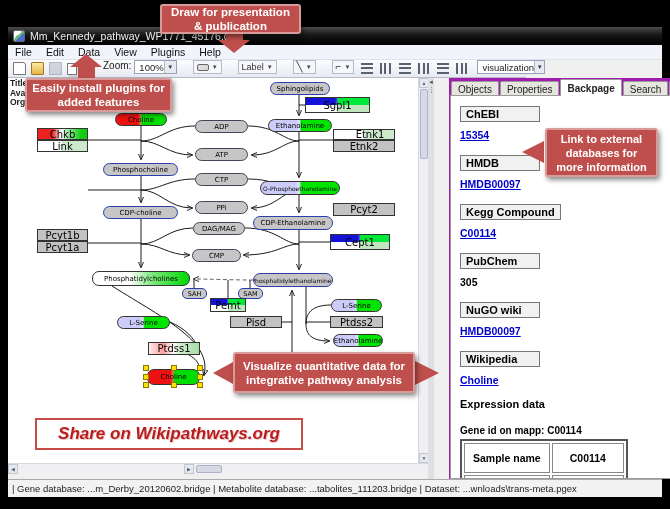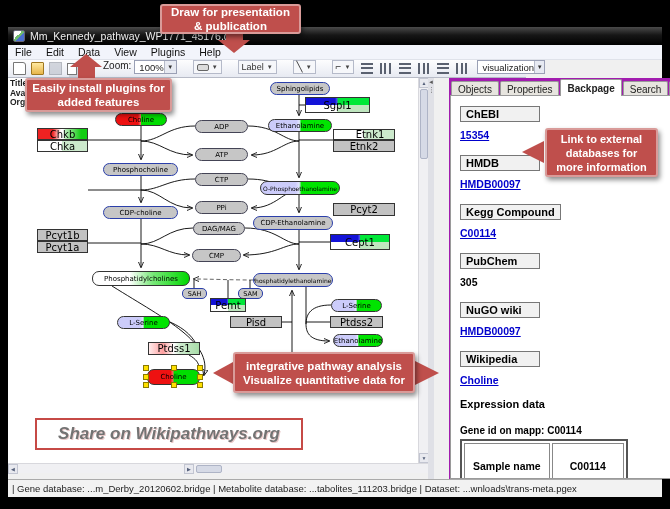--- a/index.html
+++ b/index.html
@@ -70,21 +70,21 @@
   .nd.gwhitegreen { background:linear-gradient(90deg,#ffffff 0 50%,#cce9cc 50% 100%); }
   .nd.gchkb { background:linear-gradient(90deg,#ee2222 0 30%,#ffaaaa 40%,#ffffff 47% 51%,#bbeebb 56%,#11cc11 88%); }
   .nd.gtworow { background:
       linear-gradient(90deg,#1313d8 0 46%,#4b4bee 49%,#00e838 51% 100%) top left / 100% 50% no-repeat,
       linear-gradient(90deg,#ffffff 0 50%,#bfe6bf 50% 100%) bottom left / 100% 50% no-repeat; }
   .nd.gptdss1 { background:linear-gradient(90deg,#ffecec 0,#ff9f9f 28%,#ffffff 50%,#cfeccf 62%,#a8dca8 100%); }
   .handle { position:absolute; width:6px; height:6px; background:#ffe000; border:1px solid #8a7a00; z-index:4; }
 
   #share-banner { position:absolute; left:27px; top:340px; width:268px; height:32px; z-index:5;
     background:#fff; border:2px solid #c64a46; display:flex; align-items:center; justify-content:center;
-    color:#737373; font-size:17px; font-weight:bold; font-style:italic;
+    color:#b91c1c; font-size:17px; font-weight:bold; font-style:italic;
     text-shadow:1px 1px 0 #e9c9c9; }
 
   
   #vscroll { position:absolute; left:410px; top:0; width:10px; height:385px; background:#f0f0f3; border-left:1px solid #d8d8dd; }
   #hscroll { position:absolute; left:0; top:385px; width:420px; height:10px; background:#f0f0f3; border-top:1px solid #d8d8dd; }
   .sb-btn { position:absolute; width:10px; height:10px; background:#e8e9ef; border:1px solid #c2c5d1; color:#55607a;
     font-size:5px; line-height:8px; text-align:center; }
   .sb-thumb { position:absolute; background:#d6dae6; border:1px solid #aeb4c6; border-radius:2px; }
 
   
@@ -96,21 +96,21 @@
   .tab.active { background:#fff; height:17px; line-height:17px; font-weight:bold; position:relative; z-index:2; }
   #panel-content { position:absolute; left:1px; top:17px; width:226px; height:384px; background:#fff;
     border:1px solid #9a9a9a; padding:8px 0 0 9px; overflow:hidden; }
   .bp-head { display:inline-block; min-width:80px; padding:1px 5px; border:1px solid #777; background:#f1f1f1;
     font-size:11px; font-weight:bold; color:#000; margin-bottom:7px; }
   .bp-value { font-size:10.5px; font-weight:bold; color:#0000cc; text-decoration:underline; display:block; margin-bottom:12px; }
   .bp-value.plain { color:#000; text-decoration:none; }
   #expr-heading { font-size:11px; font-weight:bold; margin-top:2px; }
   #geneid-line { font-size:10px; font-weight:bold; margin-top:15px; }
   #expr-table { border-collapse:separate; border-spacing:2px; border:2px solid #555; margin-top:3px; background:#fff; }
-  #expr-table td { border:1px solid #888; font-size:10.5px; font-weight:bold; text-align:center; padding:16px 8px; height:14px; min-width:52px; }
+  #expr-table td { border:1px solid #888; font-size:10.5px; font-weight:bold; text-align:center; padding:8px 8px; height:14px; min-width:52px; }
 
   
   #statusbar { position:absolute; left:0; top:452px; width:654px; height:18px; background:#f2f2f2;
     border-top:1px solid #aaa; font-size:9.5px; color:#222; line-height:17px; padding-left:4px; white-space:nowrap; }
 
   
   .callout { position:absolute; z-index:50; background:#bf4f4c; border:2px solid #d99b99; border-radius:3px;
     box-shadow:2px 3px 5px rgba(0,0,0,.45); color:#fff; font-weight:bold; font-size:11.5px;
     display:flex; flex-direction:column; align-items:center; justify-content:center; line-height:14px; text-align:center; }
   .tri { position:absolute; z-index:49; width:0; height:0; }
@@ -228,21 +228,21 @@
           <div>Organi</div>
         </div>
 
         <div id="nodes">
             <div class="nd pill grayblue" style="left: 262px; top: 4px; width: 60px; height: 13px;">Sphingolipids</div>
             <div class="nd pill redgreen" style="left: 107px; top: 35px; width: 52px; height: 13px;">Choline</div>
             <div class="nd pill gray" style="left: 187px; top: 42px; width: 53px; height: 13px;">ADP</div>
             <div class="nd pill lavgreen" style="left: 260px; top: 41px; width: 64px; height: 13px;">Ethanolamine</div>
             <div class="nd gene gtworow" style="left: 297px; top: 19px; width: 65px; height: 16px;">Sgpl1</div>
             <div class="nd gene gchkb" style="left: 29px; top: 50px; width: 51px; height: 12px;">Chkb</div>
-            <div class="nd gene gwhitegreen" style="left: 29px; top: 62px; width: 51px; height: 12px;">Chka</div>
+            <div class="nd gene gwhitegreen" style="left: 29px; top: 62px; width: 51px; height: 12px;">Link</div>
             <div class="nd pill gray" style="left: 187px; top: 70px; width: 53px; height: 13px;">ATP</div>
             <div class="nd gene gwhitegreen" style="left: 325px; top: 51px; width: 62px; height: 11px; padding-left: 12px;">Etnk1</div>
             <div class="nd gene gray" style="left: 325px; top: 62px; width: 62px; height: 12px;">Etnk2</div>
             <div class="nd pill grayblue" style="left: 95px; top: 85px; width: 75px; height: 13px;">Phosphocholine</div>
             <div class="nd pill gray" style="left: 187px; top: 95px; width: 53px; height: 13px;">CTP</div>
             <div class="nd pill lavgreen tiny" style="left: 252px; top: 103px; width: 80px; height: 14px;">O-Phosphoethanolamine</div>
             <div class="nd gene gray" style="left: 325px; top: 109px; width: 62px; height: 13px; margin-top: 16px;">Pcyt2</div>
             <div class="nd pill gray" style="left: 187px; top: 123px; width: 53px; height: 13px;">PPi</div>
             <div class="nd pill grayblue" style="left: 95px; top: 128px; width: 75px; height: 13px;">CDP-choline</div>
             <div class="nd pill grayblue" style="left: 245px; top: 138px; width: 80px; height: 14px;">CDP-Ethanolamine</div>
@@ -341,16 +341,16 @@
   <div class="tri" style="left:522px;top:141px;border-top:11px solid transparent;border-bottom:11px solid transparent;border-right:22px solid #bf4f4c;"></div>
   <div class="callout" style="left:545px;top:128px;width:113px;height:49px;font-size:11px;line-height:14px;">
     <span>Link  to external</span>
     <span>databases  for</span>
     <span>more information</span>
   </div>
 
   <div class="tri" style="left:213px;top:362px;border-top:11px solid transparent;border-bottom:11px solid transparent;border-right:20px solid #bf4f4c;"></div>
   <div class="tri" style="left:415px;top:361px;border-top:12px solid transparent;border-bottom:12px solid transparent;border-left:24px solid #bf4f4c;"></div>
   <div class="callout" style="left:233px;top:352px;width:182px;height:41px;">
+    <span>Visualize quantitative data  for</span>
     <span>integrative pathway analysis</span>
-    <span>Visualize quantitative data  for</span>
   </div>
 </div>
 
 </body></html>

